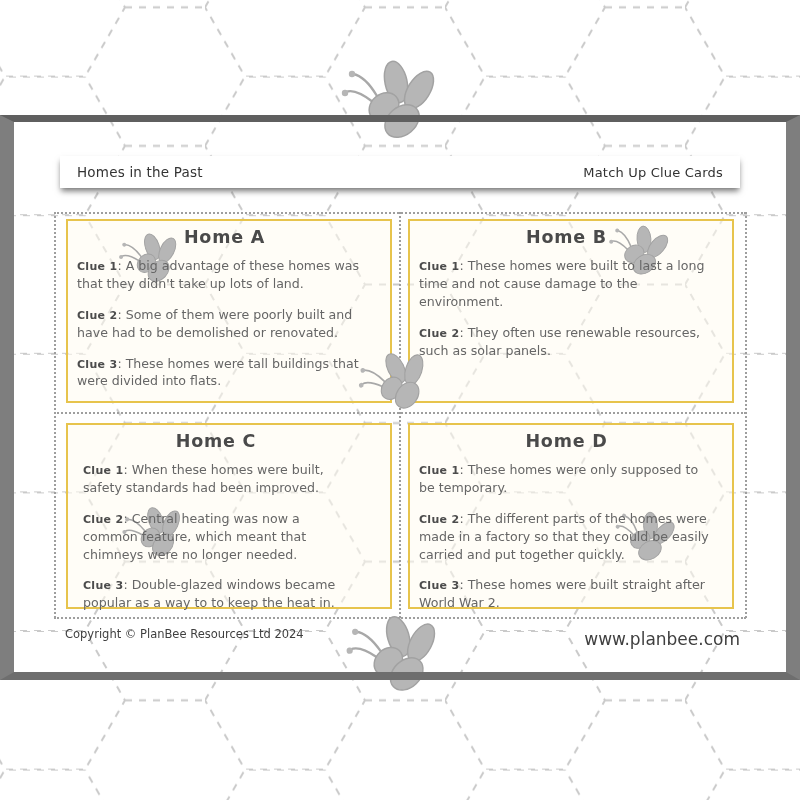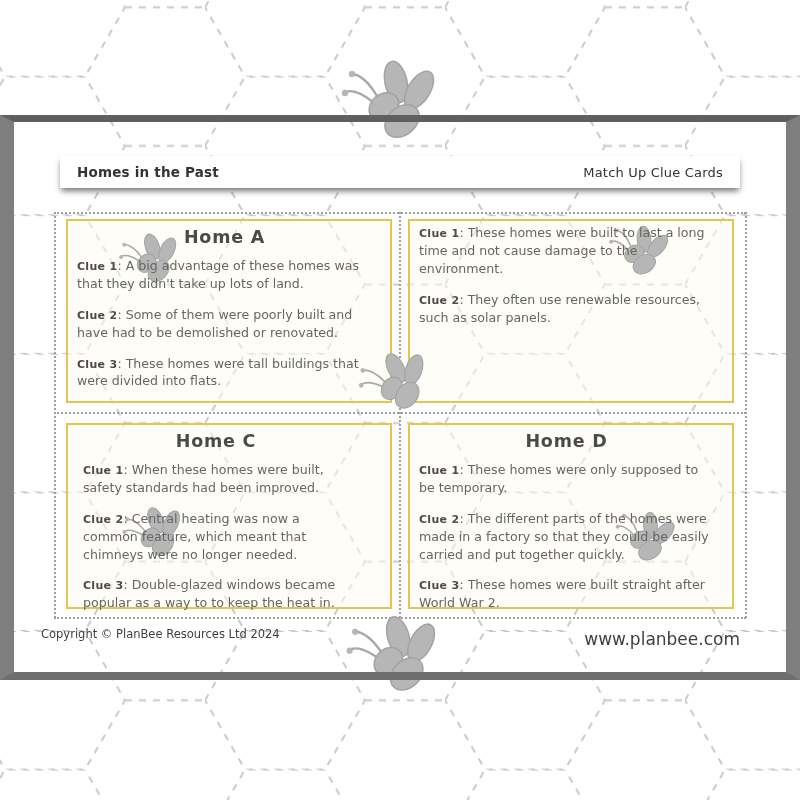--- a/index.html
+++ b/index.html
@@ -18,29 +18,29 @@
   .card-bg{box-sizing:border-box;border:2.5px solid #e7c44d;background:rgba(255,252,240,0.55);}
 
   .frame{left:0;top:115px;width:800px;height:565px;box-sizing:border-box;
          border-style:solid;border-color:#5f5f5f #7e7e7e #6e6e6e #7e7e7e;border-width:7px 14px 8px 14px;
          pointer-events:none;}
 
   .header-bar{left:60px;top:156px;width:680px;height:32px;background:#ffffff;
         box-shadow:0 4px 6px -1px rgba(0,0,0,0.55);
         display:flex;justify-content:space-between;align-items:center;
         padding:0 17px;box-sizing:border-box;}
-  .header-bar .h-left{font-size:13.5px;color:#333;letter-spacing:0.2px;font-weight:700;}
+  .header-bar .h-left{font-size:13.5px;color:#333;letter-spacing:0.2px;font-weight:400;}
   .header-bar .h-right{font-size:13px;color:#333;letter-spacing:0.2px;font-weight:400;}
 
   .card-content{box-sizing:border-box;padding:5px 20px 6px 11px;}
   .card-title{text-align:center;font-size:17.5px;font-weight:700;color:#4a4a4a;letter-spacing:0.8px;margin:3px 0 10px 0;}
   .clue{font-size:12.6px;line-height:1.42;color:#666;margin:0 0 13px 0;}
   .clue b{color:#4c4c4c;font-size:11px;letter-spacing:0.3px;}
 
-  .footer-copy{left:41px;top:627px;font-size:11.5px;color:#3f3f3f;}
+  .footer-copy{left:65px;top:627px;font-size:11.5px;color:#3f3f3f;}
   .footer-site{right:60px;top:629px;font-size:17px;color:#3f3f3f;}
 
   .bee-layer{left:0;top:0;width:800px;height:800px;pointer-events:none;}
 </style>
 </head>
 <body>
 
 <div class="canvas">
 
   <svg class="abs hex-bg" width="800" height="800" xmlns="http://www.w3.org/2000/svg">
@@ -94,20 +94,21 @@
   </div>
 
   <div class="abs card-content" style="left:66px;top:219px;width:326px;height:184px;">
     <div class="card-title">Home A</div>
     <p class="clue"><b>Clue 1</b><span>: A big advantage of these homes was that they didn't take up lots of land.</span></p>
     <p class="clue"><b>Clue 2</b><span>: Some of them were poorly built and have had to be demolished or renovated.</span></p>
     <p class="clue"><b>Clue 3</b><span>: These homes were tall buildings that were divided into flats.</span></p>
   </div>
 
   <div class="abs card-content" style="left:408px;top:219px;width:326px;height:184px;">
+    <div class="card-title">Home B</div>
     <p class="clue"><b>Clue 1</b><span>: These homes were built to last a long time and not cause damage to the environment.</span></p>
     <p class="clue"><b>Clue 2</b><span>: They often use renewable resources, such as solar panels.</span></p>
   </div>
 
   <div class="abs card-content" style="left:72px;top:423px;width:297px;height:186px;">
     <div class="card-title">Home C</div>
     <p class="clue"><b>Clue 1</b><span>: When these homes were built, safety standards had been improved.</span></p>
     <p class="clue"><b>Clue 2</b><span>: Central heating was now a common feature, which meant that chimneys were no longer needed.</span></p>
     <p class="clue"><b>Clue 3</b><span>: Double-glazed windows became popular as a way to to keep the heat in.</span></p>
   </div>

